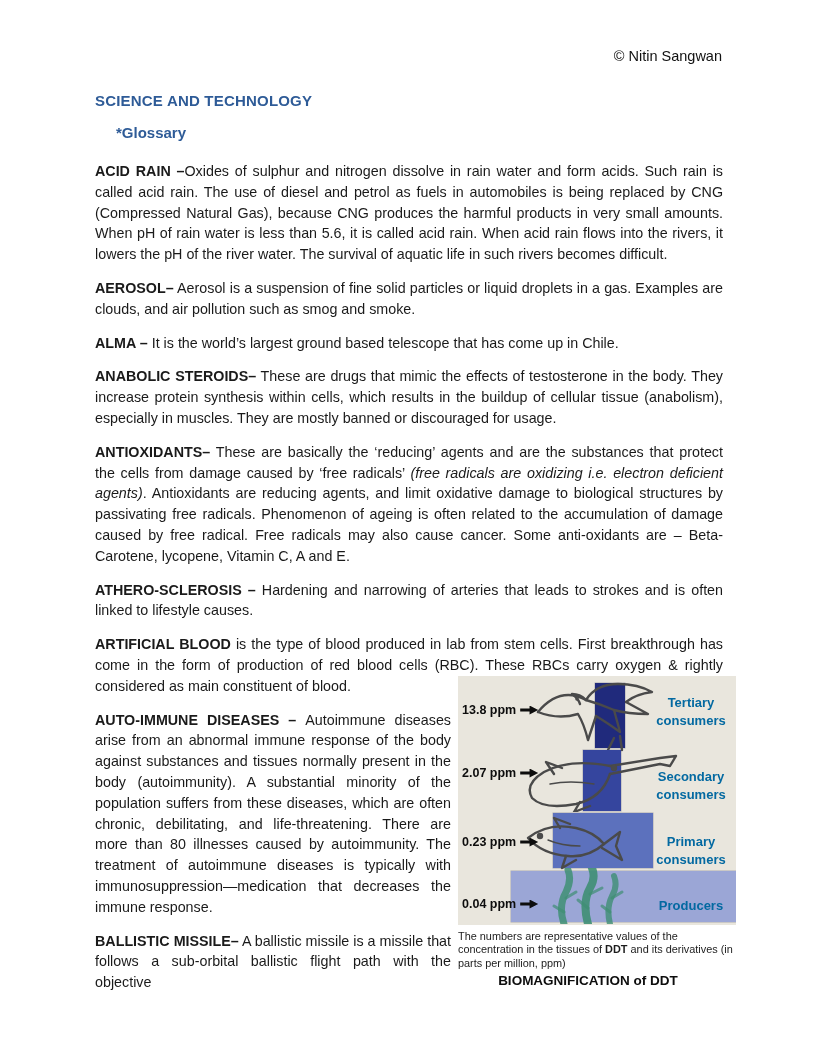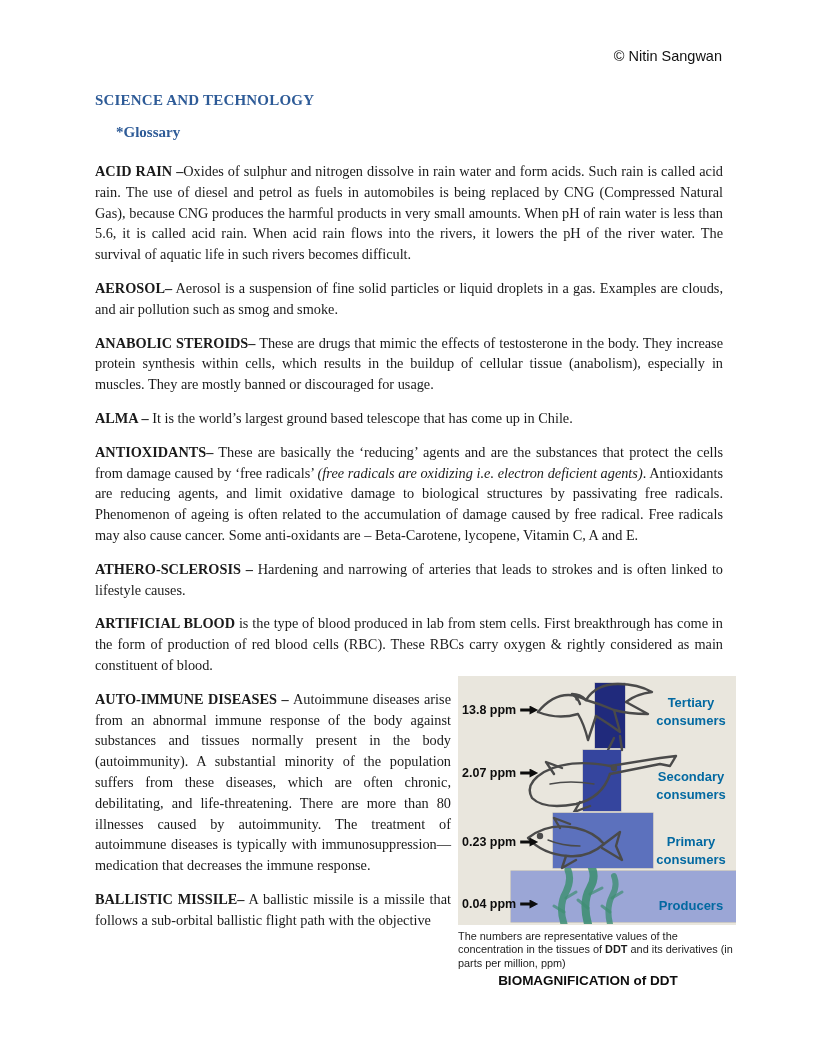--- a/index.html
+++ b/index.html
@@ -18,21 +18,20 @@
     top: 48px;
     right: 94px;
     font-size: 14.5px;
     color: #111;
   }
   .content {
     position: absolute;
     left: 95px;
     top: 92px;
     width: 628px;
-    font-family: Liberation Serif, serif;
   }
   .title {
     font-size: 15px;
     font-weight: bold;
     color: var(--heading, #2e5b97);
     margin: 0 0 15px 0;
     letter-spacing: 0.2px;
   }
   .subtitle {
     font-size: 15px;
@@ -142,22 +141,22 @@
 <div class="page" style="--heading: #2E5B97; --text: #1A1A1A;">
 
   <div class="copyright">© Nitin Sangwan</div>
 
   <div class="content">
     <h1 class="title">SCIENCE AND TECHNOLOGY</h1>
     <h2 class="subtitle">*Glossary</h2>
     <div id="entries">
         <p class="entry"><span class="b">ACID RAIN –</span><span class="n">Oxides of sulphur and nitrogen dissolve in rain water and form acids. Such rain is called acid rain. The use of diesel and petrol as fuels in automobiles is being replaced by CNG (Compressed Natural Gas), because CNG produces the harmful products in very small amounts. When pH of rain water is less than 5.6, it is called acid rain. When acid rain flows into the rivers, it lowers the pH of the river water. The survival of aquatic life in such rivers becomes difficult.</span></p>
         <p class="entry"><span class="b">AEROSOL–</span><span class="n"> Aerosol is a suspension of fine solid particles or liquid droplets in a gas. Examples are clouds, and air pollution such as smog and smoke.</span></p>
+        <p class="entry"><span class="b">ALMA – </span><span class="n">It is the world’s largest ground based telescope that has come up in Chile.</span></p>
         <p class="entry"><span class="b">ANABOLIC STEROIDS–</span><span class="n"> These are drugs that mimic the effects of testosterone in the body. They increase protein synthesis within cells, which results in the buildup of cellular tissue (anabolism), especially in muscles. They are mostly banned or discouraged for usage.</span></p>
-        <p class="entry"><span class="b">ALMA – </span><span class="n">It is the world’s largest ground based telescope that has come up in Chile.</span></p>
         <p class="entry"><span class="b">ANTIOXIDANTS–</span><span class="n"> These are basically the ‘reducing’ agents and are the substances that protect the cells from damage caused by ‘free radicals’ </span><span class="i">(free radicals are oxidizing i.e. electron deficient agents)</span><span class="n">. Antioxidants are reducing agents, and limit oxidative damage to biological structures by passivating free radicals. Phenomenon of ageing is often related to the accumulation of damage caused by free radical. Free radicals may also cause cancer. Some anti-oxidants are – Beta-Carotene, lycopene, Vitamin C, A and E.</span></p>
         <p class="entry"><span class="b">ATHERO-SCLEROSIS –</span><span class="n"> Hardening and narrowing of arteries that leads to strokes and is often linked to lifestyle causes.</span></p>
         <p class="entry"><span class="b">ARTIFICIAL BLOOD</span><span class="n"> is the type of blood produced in lab from stem cells. First breakthrough has come in the form of production of red blood cells (RBC). These RBCs carry oxygen &amp; rightly considered as main constituent of blood.</span></p>
         <p class="entry narrow"><span class="b">AUTO-IMMUNE DISEASES – </span><span class="n">Autoimmune diseases arise from an abnormal immune response of the body against substances and tissues normally present in the body (autoimmunity). A substantial minority of the population suffers from these diseases, which are often chronic, debilitating, and life-threatening. There are more than 80 illnesses caused by autoimmunity. The treatment of autoimmune diseases is typically with immunosuppression—medication that decreases the immune response.</span></p>
         <p class="entry narrow"><span class="b">BALLISTIC MISSILE–</span><span class="n"> A ballistic missile is a missile that follows a sub-orbital ballistic flight path with the objective</span></p>
       </div>
   </div>
 
   <figure class="bio-figure-wrap">
     <div class="bio-canvas" id="bio-canvas" style="background: rgb(233, 230, 221); text-align: center;">

